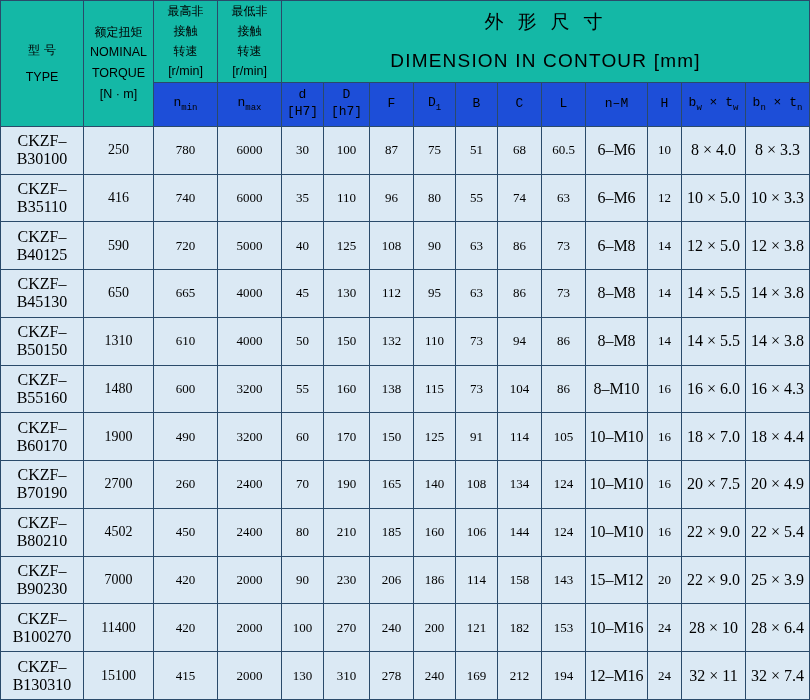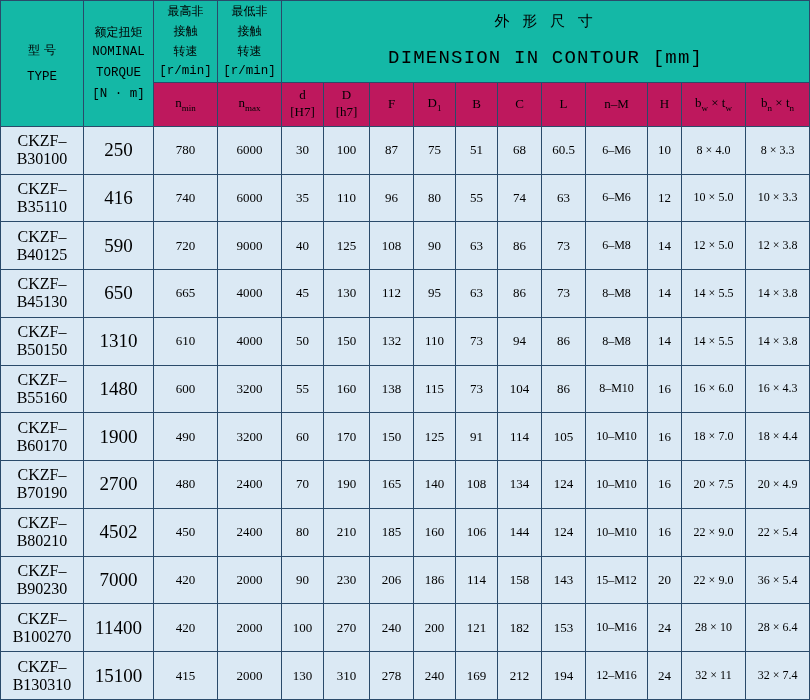--- a/index.html
+++ b/index.html
@@ -31,62 +31,62 @@
   .hdr-cell {
     background: #14b8a6;
     font-size: 12.5px;
     line-height: 1.5;
   }
   .hdr-cell .cn {
     font-family: "DejaVu Sans", sans-serif;
     font-size: 12px;
   }
   .hdr-cell .en {
-    font-family: Liberation Mono, monospace;
+    font-family: Liberation Sans, sans-serif;
     font-size: 12.5px;
   }
   .hdr-big {
     font-size: 15px;
     letter-spacing: 2px;
   }
   .hdr-big .cn {
     font-family: "DejaVu Sans", sans-serif;
-    font-size: 15px;
+    font-size: 19px;
     letter-spacing: 4px;
   }
   .hdr-big .en {
     font-size: 19px;
     letter-spacing: 1.2px;
   }
   .sub-cell {
-    background: #be185d;
+    background: #1d4ed8;
     font-size: 13px;
     line-height: 1.3;
-    font-family: Liberation Serif, serif;
+    font-family: Liberation Mono, monospace;
   }
   .sub-cell sub {
     font-size: 9px;
   }
   .body-cell {
     font-size: 13px;
     font-family: "Liberation Serif", serif;
     background: #dbe9f4;
     height: 40px;
   }
   .type-cell {
     font-size: 16px;
     text-align: left;
     padding-left: 6px;
   }
   .torque-cell {
-    font-size: 19px;
+    font-size: 14px;
     margin-top: 36px;
   }
   .dim-sub {
-    font-size: 12px;
+    font-size: 16px;
     font-family: Liberation Serif, serif;
   }
   .stack { display: block; }
   .pad-line { padding: 1px 0; }
 </style>
 </head>
 <body>
 
 <table id="spec-table">
   <colgroup>
@@ -197,21 +197,21 @@
         <td class="body-cell dim-sub">6–M6</td>
         <td class="body-cell">12</td>
         <td class="body-cell dim-sub">10 × 5.0</td>
         <td class="body-cell dim-sub">10 × 3.3</td>
         <td class="body-cell">3.2</td>
       </tr>
       <tr>
         <td class="body-cell type-cell">CKZF–B40125</td>
         <td class="body-cell torque-cell">590</td>
         <td class="body-cell">720</td>
-        <td class="body-cell">9000</td>
+        <td class="body-cell">5000</td>
         <td class="body-cell">40</td>
         <td class="body-cell">125</td>
         <td class="body-cell">108</td>
         <td class="body-cell">90</td>
         <td class="body-cell">63</td>
         <td class="body-cell">86</td>
         <td class="body-cell">73</td>
         <td class="body-cell dim-sub">6–M8</td>
         <td class="body-cell">14</td>
         <td class="body-cell dim-sub">12 × 5.0</td>
@@ -286,21 +286,21 @@
         <td class="body-cell">105</td>
         <td class="body-cell dim-sub">10–M10</td>
         <td class="body-cell">16</td>
         <td class="body-cell dim-sub">18 × 7.0</td>
         <td class="body-cell dim-sub">18 × 4.4</td>
         <td class="body-cell">12.7</td>
       </tr>
       <tr>
         <td class="body-cell type-cell">CKZF–B70190</td>
         <td class="body-cell torque-cell">2700</td>
-        <td class="body-cell">480</td>
+        <td class="body-cell">260</td>
         <td class="body-cell">2400</td>
         <td class="body-cell">70</td>
         <td class="body-cell">190</td>
         <td class="body-cell">165</td>
         <td class="body-cell">140</td>
         <td class="body-cell">108</td>
         <td class="body-cell">134</td>
         <td class="body-cell">124</td>
         <td class="body-cell dim-sub">10–M10</td>
         <td class="body-cell">16</td>
@@ -334,21 +334,21 @@
         <td class="body-cell">90</td>
         <td class="body-cell">230</td>
         <td class="body-cell">206</td>
         <td class="body-cell">186</td>
         <td class="body-cell">114</td>
         <td class="body-cell">158</td>
         <td class="body-cell">143</td>
         <td class="body-cell dim-sub">15–M12</td>
         <td class="body-cell">20</td>
         <td class="body-cell dim-sub">22 × 9.0</td>
-        <td class="body-cell dim-sub">36 × 5.4</td>
+        <td class="body-cell dim-sub">25 × 3.9</td>
         <td class="body-cell">29.5</td>
       </tr>
       <tr>
         <td class="body-cell type-cell">CKZF–B100270</td>
         <td class="body-cell torque-cell">11400</td>
         <td class="body-cell">420</td>
         <td class="body-cell">2000</td>
         <td class="body-cell">100</td>
         <td class="body-cell">270</td>
         <td class="body-cell">240</td>

